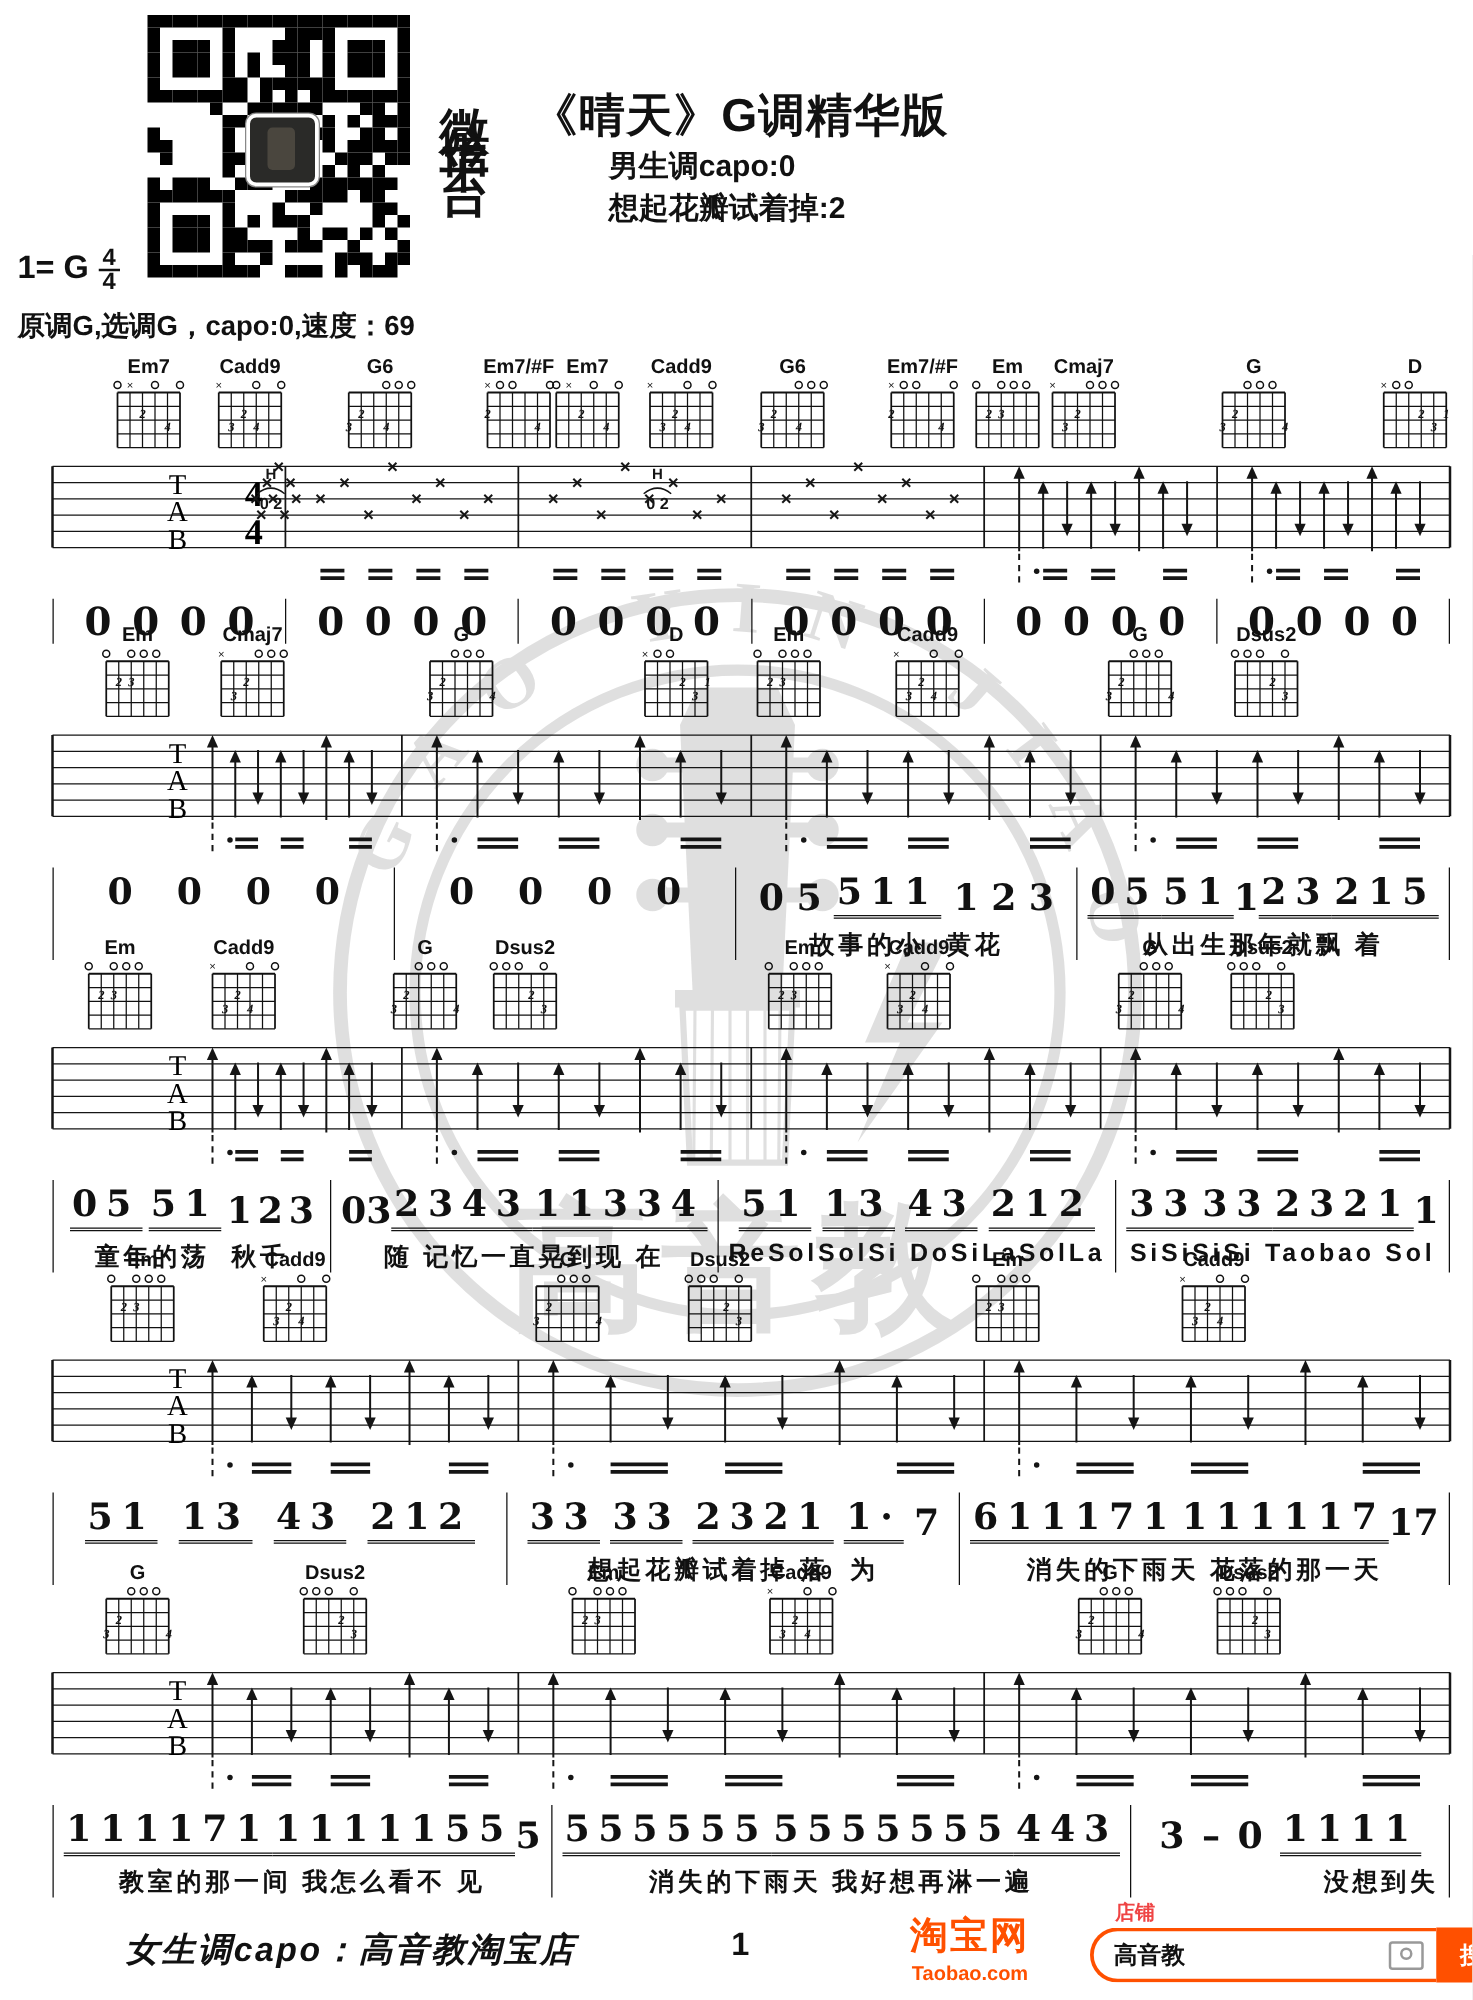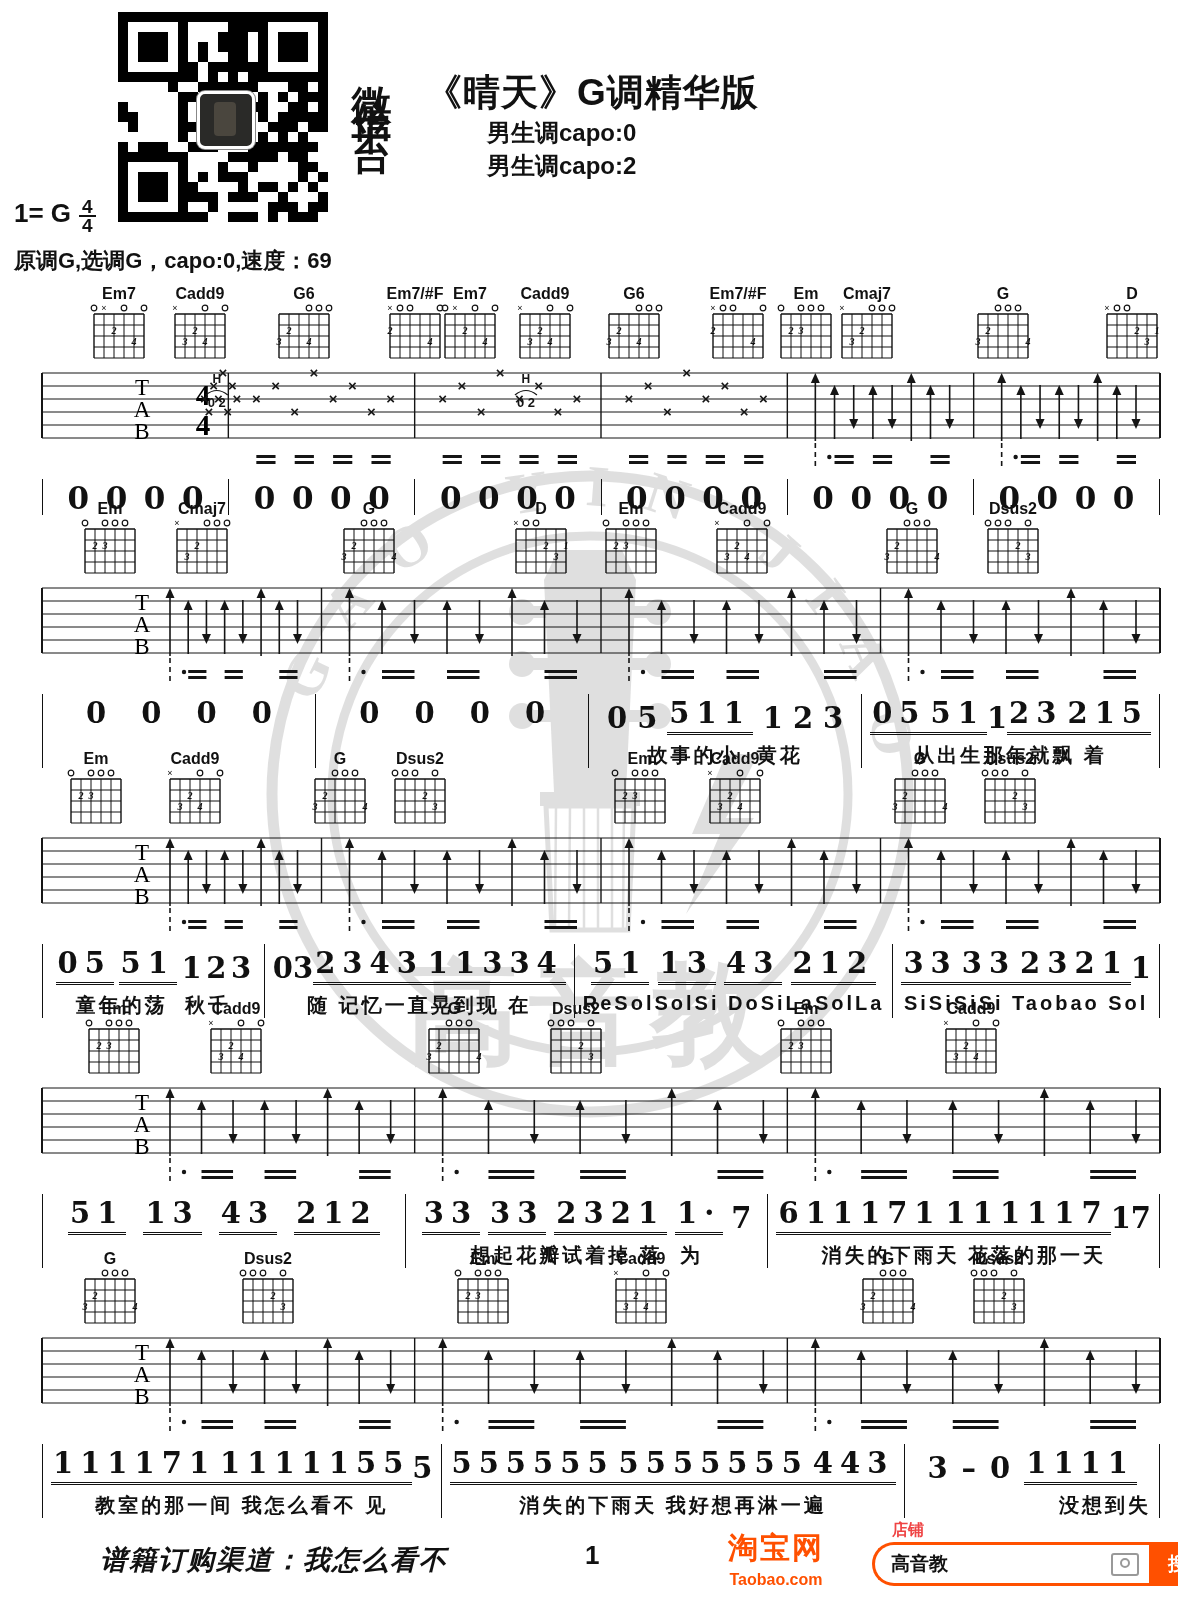--- a/index.html
+++ b/index.html
@@ -341,21 +341,21 @@
       <div class="m" style="left: 170px; top: 200px; width: 10px; height: 10px;"></div>
       <div class="m" style="left: 180px; top: 200px; width: 10px; height: 10px;"></div>
       <div class="m" style="left: 190px; top: 200px; width: 10px; height: 10px;"></div>
       <div class="logo">
         <i></i>
       </div>
     </div>
   <div class="wechat">微信平台</div>
   <div class="title">《晴天》G调精华版</div>
   <div class="cap1">男生调capo:0</div>
-  <div class="cap2">男生调capo:2</div>
+  <div class="cap2">想起花瓣试着掉:2</div>
   <div class="keysig">
     <span>1= G</span>
     <span class="frac">
         <b>4</b>
         <span>4</span>
       </span>
   </div>
   <div class="tuning">原调G,选调G，capo:0,速度：69</div>
 
   <div id="systems">
@@ -1855,21 +1855,21 @@
               <span>0</span>
               <span class="u">1111</span>
             </div>
             <div class="lyr" style="text-align: right;">没想到失</div>
           </div>
         </div>
       </div>
     </div>
 
   <div class="footer">
-    <div class="order">谱籍订购渠道：我怎么看不</div>
+    <div class="order">女生调capo：高音教淘宝店</div>
     <div class="pageno">1</div>
     <div class="tblogo">
       <div class="cn" style="color:#ff5000">淘宝网</div>
       <div class="en" style="color:#ff5000">Taobao.com</div>
     </div>
     <div class="shoplab" style="color:#ef4444">店铺</div>
     <div class="searchwrap">
       <div class="pill">
         <span class="q">高音教</span>
         <span class="cam"></span>

